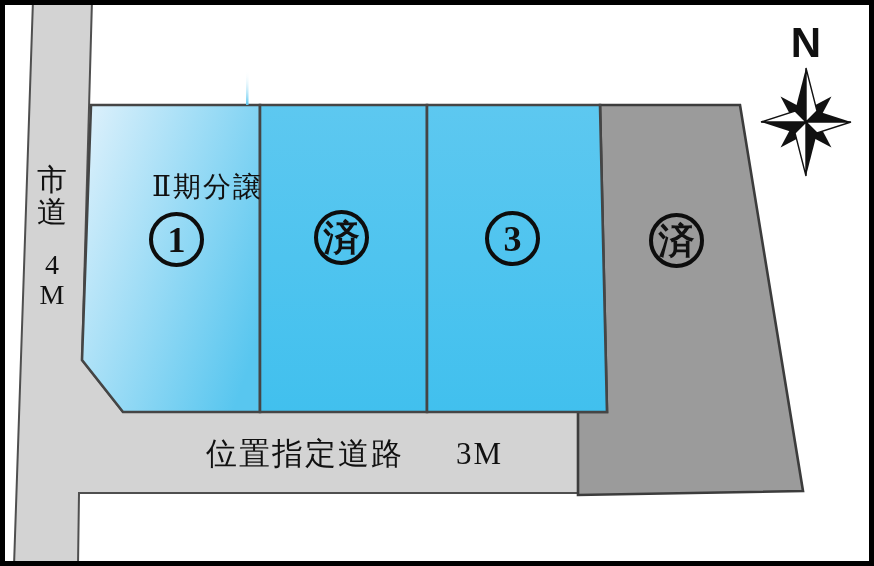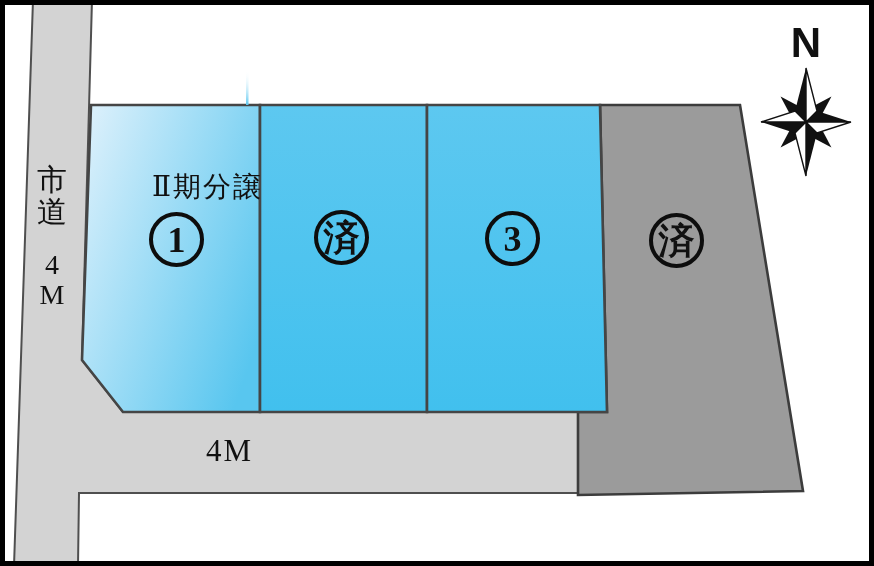--- a/index.html
+++ b/index.html
@@ -107,19 +107,20 @@
   </div>
 
   <div class="overlay phase" style="left:108px; top:168px;margin-left:44px;">Ⅱ期分譲</div>
 
   <div class="overlay marker" style="left:149px; top:212px;">1</div>
   <div class="overlay marker" style="left:314px; top:210px;">済</div>
   <div class="overlay marker" style="left:485px; top:211px;">3</div>
   <div class="overlay marker" style="left:649px; top:213px;">済</div>
 
   <div class="overlay bottom-road-label" style="left:206px; top:433px;">
-    <span>4M</span>
+    <span>位置指定道路</span>
+    <span>3M</span>
   </div>
 
   <div class="overlay north" style="left:780px; top:22px;">N</div>
 
   <div class="frame"></div>
 </div>
 
 </body></html>

